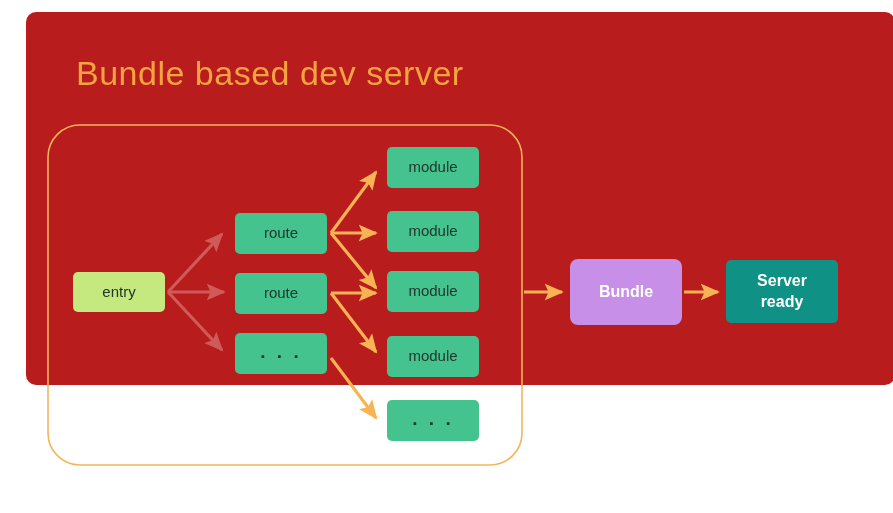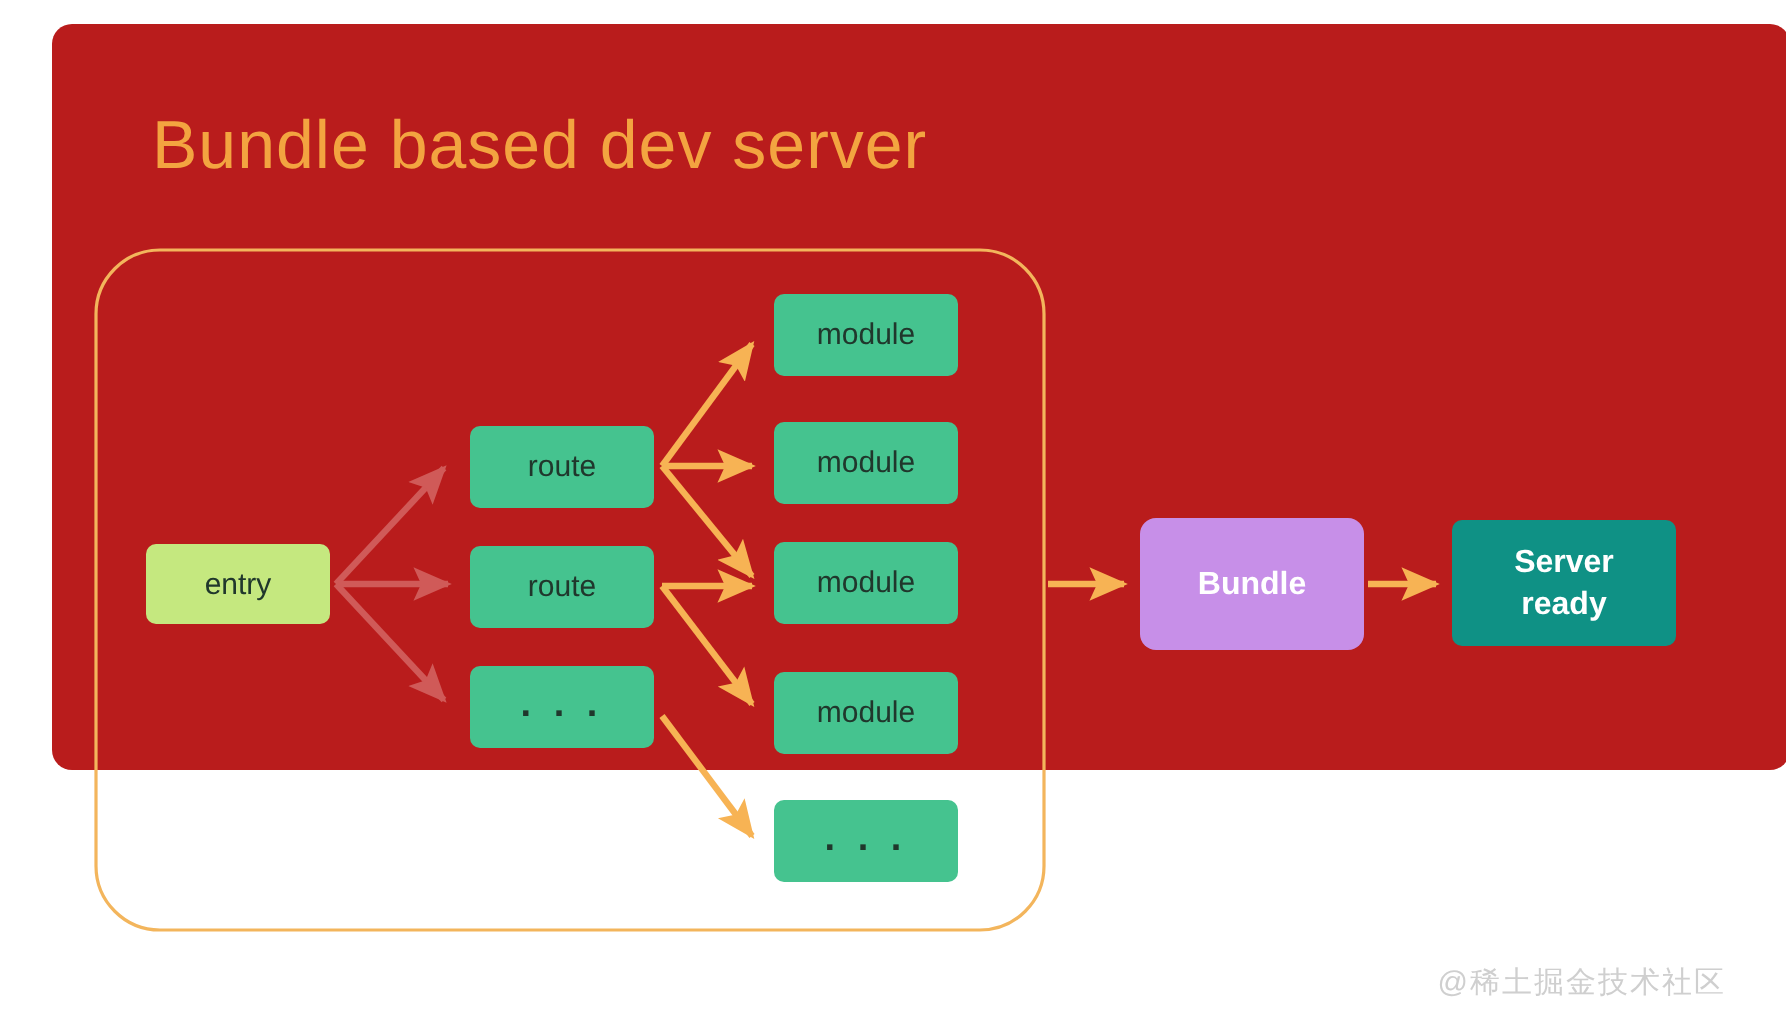--- a/index.html
+++ b/index.html
@@ -175,14 +175,13 @@
       <text class="node-label lbl-white-bold" x="626" y="293">Bundle</text>
     </g>
 
     <g>
       <rect x="726" y="260" width="112" height="63" rx="5" ry="5" fill="#0f9185"></rect>
       <text class="node-label lbl-white-bold" x="782" y="282">Server</text>
       <text class="node-label lbl-white-bold" x="782" y="303">ready</text>
     </g>
   </svg>
 
-  <div id="watermark">@稀土掘金技术社区</div>
 </div>
 
 </body></html>

